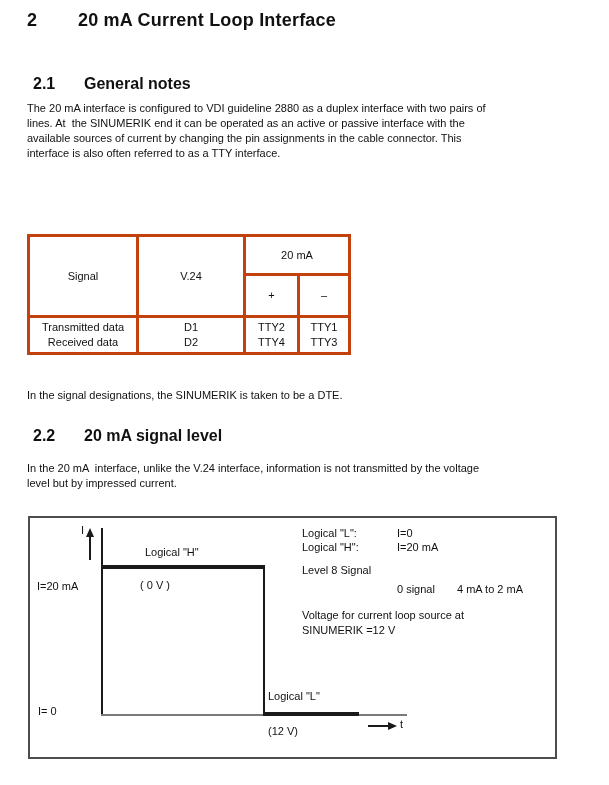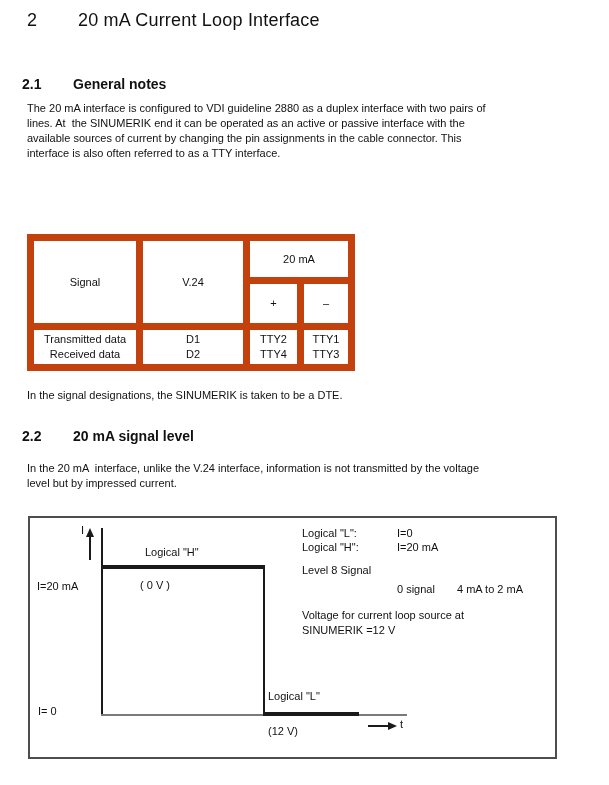--- a/index.html
+++ b/index.html
@@ -4,31 +4,31 @@
 <style>
   html,body{margin:0;padding:0;background:#ffffff;}
   .page{
     position:relative;width:609px;height:785px;background:#ffffff;
     font-family:"Liberation Sans","DejaVu Sans",sans-serif;
     color:#111111;font-size:11px;line-height:15px;overflow:hidden;
   }
   .abs{position:absolute;}
   .pre{white-space:pre-wrap;}
   
-  .h1-row{left:27px;top:9px;font-size:18px;font-weight:normal;line-height:22px;letter-spacing:.2px;}
+  .h1-row{left:27px;top:9px;font-size:18px;font-weight:bold;line-height:22px;letter-spacing:.2px;}
   .h1-num{display:inline-block;width:51px;}
-  .sec-row{left:22px;font-size:14px;font-weight:bold;line-height:16px;}
+  .sec-row{left:33px;font-size:16px;font-weight:bold;line-height:16px;}
   .sec-num{display:inline-block;width:51px;}
   
   .para{left:27px;width:545px;}
   
   .tblwrap{left:27px;top:234px;}
   table.sig{border-collapse:collapse;table-layout:fixed;}
   table.sig td{
-    border:7px solid #c2410c;text-align:center;vertical-align:middle;
+    border:3px solid #c2410c;text-align:center;vertical-align:middle;
     padding:0;font-size:11px;line-height:15px;
   }
   table.sig{border:2px solid #2e2e2e;}
   tr.th1 td{height:36px;}
   tr.th2 td{height:39px;}
   tr.trdata td{height:34px;}
   
   .diagram{left:28px;top:516px;width:525px;height:239px;border:2px solid #4d4d4d;background:#ffffff;}
   .ln{position:absolute;background:#1a1a1a;}
   .ln-gray{position:absolute;background:#7a7a7a;}

